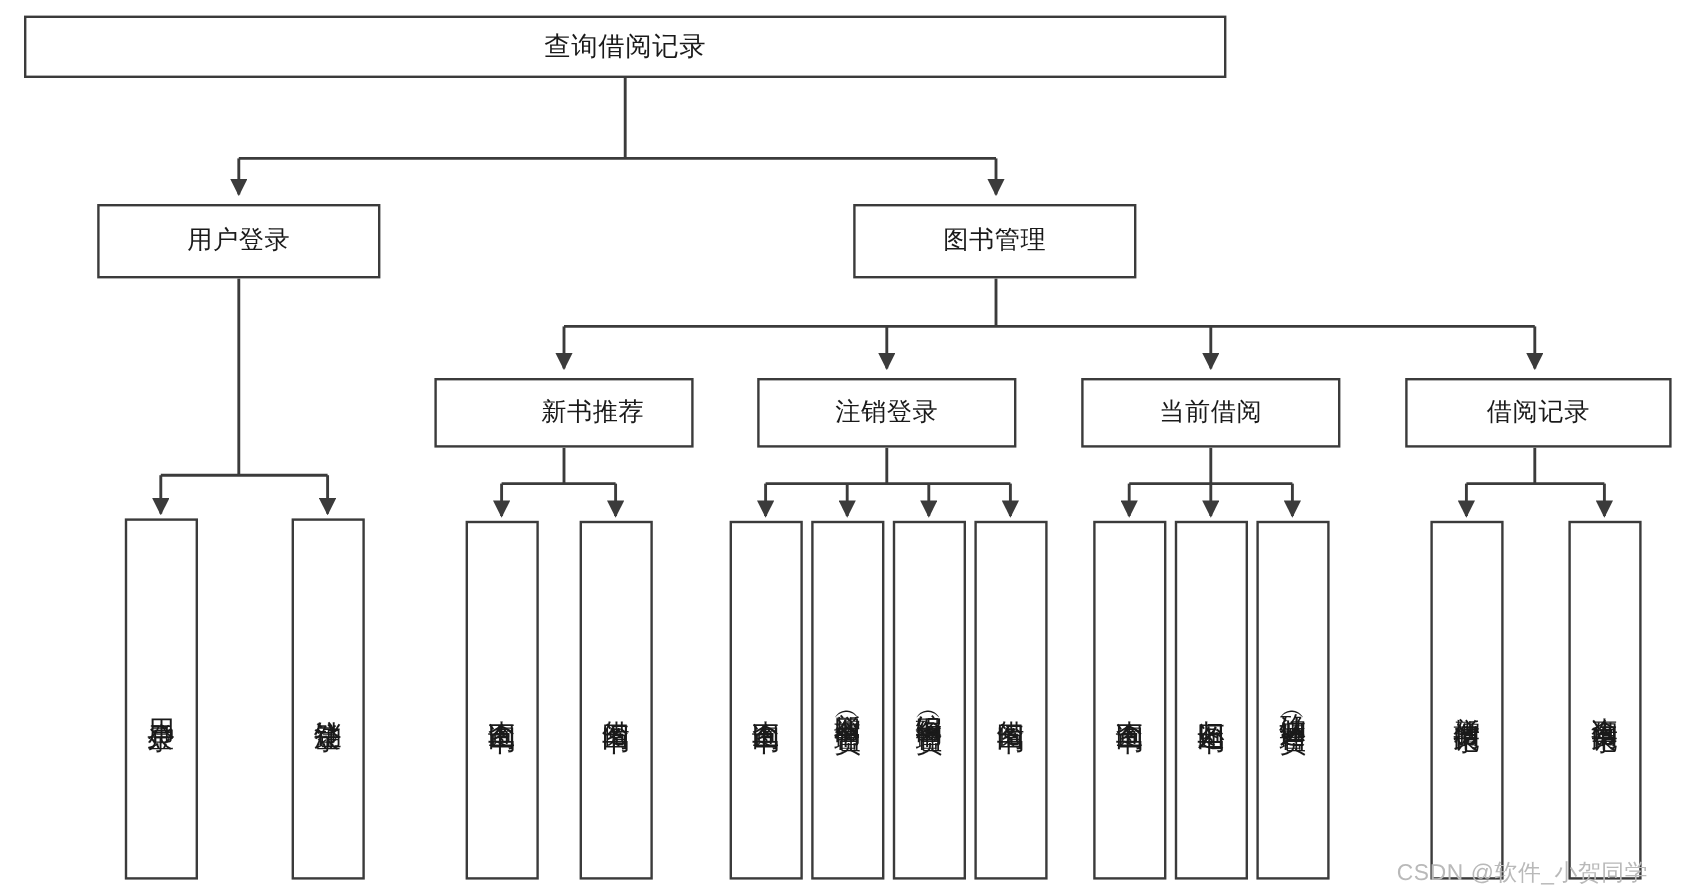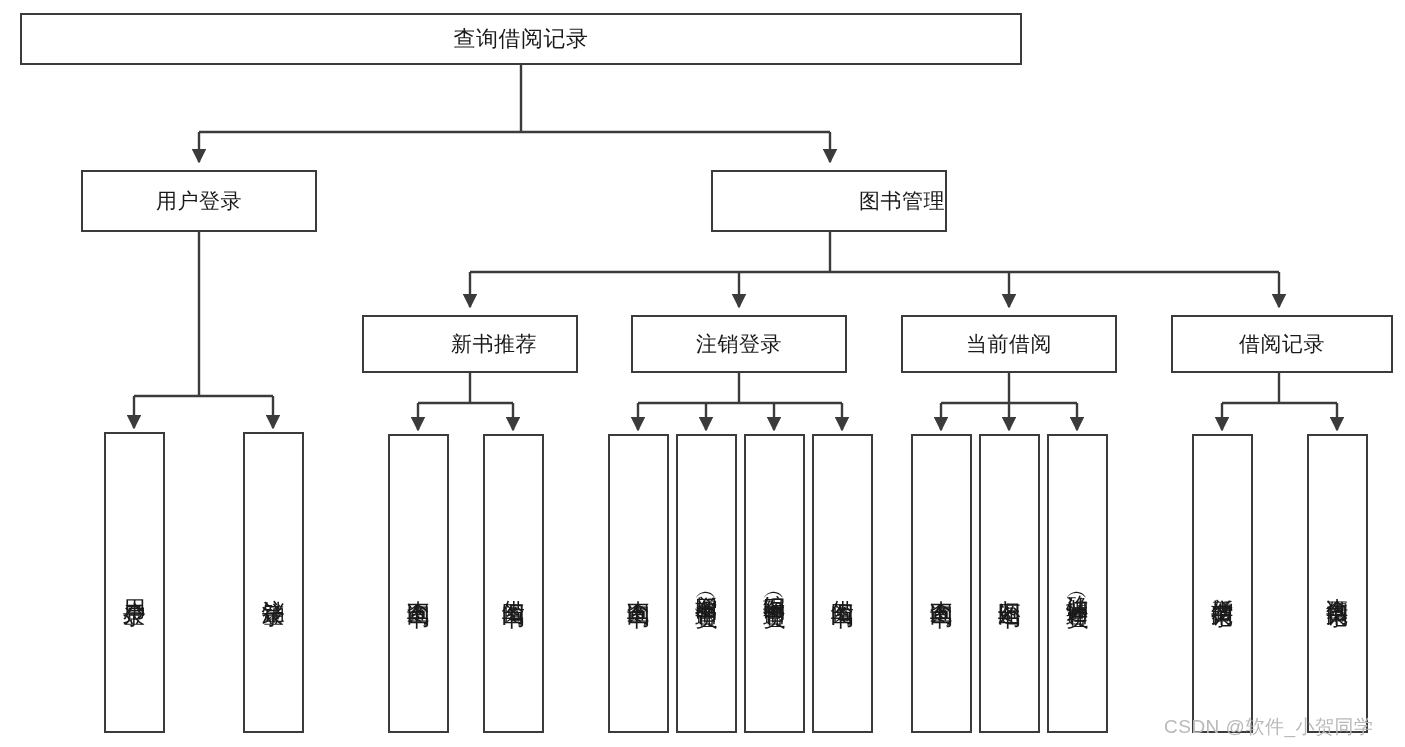--- a/index.html
+++ b/index.html
@@ -134,21 +134,21 @@
     </g>
   </svg>
 
   <div class="node h root" style="left:20px; top:13px; width:1002px; height:52px;">
     <span class="label">查询借阅记录</span>
   </div>
 
   <div class="node h" style="left:81px; top:170px; width:236px; height:62px;">
     <span class="label">用户登录</span>
   </div>
-  <div class="node h" style="left:711px; top:170px; width:236px; height:62px;justify-content:flex-end;">
+  <div class="node h" style="left:711px; top:170px; width:236px; height:62px;">
     <span class="label">图书管理</span>
   </div>
 
   <div class="node h" style="left:362px; top:315px; width:216px; height:58px;padding-left:48px;">
     <span class="label">新书推荐</span>
   </div>
   <div class="node h" style="left:631px; top:315px; width:216px; height:58px;">
     <span class="label">注销登录</span>
   </div>
   <div class="node h" style="left:901px; top:315px; width:216px; height:58px;">

